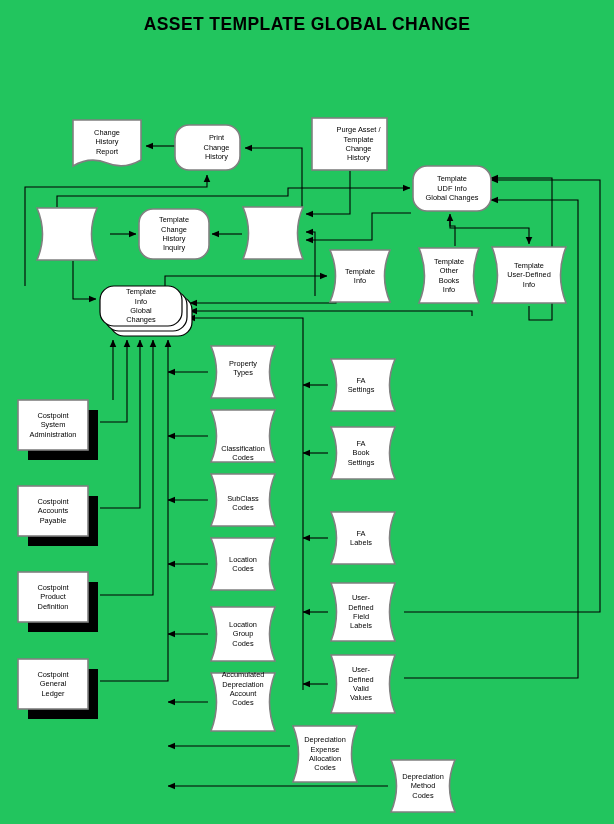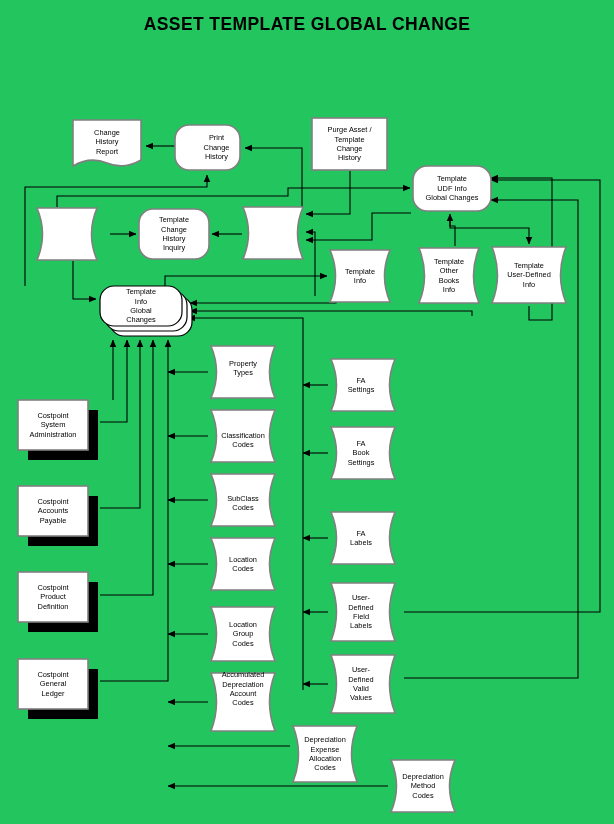--- a/index.html
+++ b/index.html
@@ -185,21 +185,21 @@
     <path d="M 293 726 L 357 726 Q 346 754 357 782 L 293 782 Q 304 754 293 726 Z" fill="#ffffff" stroke="#808080" stroke-width="1.6"></path>
     <path d="M 391 760 L 455 760 Q 444 786 455 812 L 391 812 Q 402 786 391 760 Z" fill="#ffffff" stroke="#808080" stroke-width="1.6"></path>
   </svg>
 
   <div class="node-label" style="left:73px;  top:120px; width:68px; height:44px;">Change
 History
 Report</div>
   <div class="node-label" style="left:175px; top:125px; width:83px; height:45px;">Print
 Change
 History</div>
-  <div class="node-label" style="left:312px; top:118px; width:75px; height:52px;">Purge Asset /
+  <div class="node-label" style="left:312px; top:118px; width:75px; height:52px;padding-left:9px;">Purge Asset /
 Template
 Change
 History</div>
   <div class="node-label" style="left:413px; top:166px; width:78px; height:45px;">Template
 UDF Info
 Global Changes</div>
   <div class="node-label" style="left:139px; top:209px; width:70px; height:50px;">Template
 Change
 History
 Inquiry</div>
@@ -225,21 +225,21 @@
 Payable</div>
   <div class="node-label" style="left:18px;  top:572px; width:70px; height:50px;">Costpoint
 Product
 Definition</div>
   <div class="node-label" style="left:18px;  top:659px; width:70px; height:50px;">Costpoint
 General
 Ledger</div>
 
   <div class="node-label" style="left:211px; top:346px; width:64px; height:44px;">Property
 Types</div>
-  <div class="node-label" style="left:211px; top:408px; width:64px; height:64px;">Classification
+  <div class="node-label" style="left:211px; top:421px; width:64px; height:64px;">Classification
 Codes</div>
   <div class="node-label" style="left:211px; top:474px; width:64px; height:58px;">SubClass
 Codes</div>
   <div class="node-label" style="left:211px; top:538px; width:64px; height:52px;">Location
 Codes</div>
   <div class="node-label" style="left:211px; top:607px; width:64px; height:54px;">Location
 Group
 Codes</div>
   <div class="node-label" style="left:211px; top:652px; width:64px; height:74px;">Accumulated
 Depreciation

